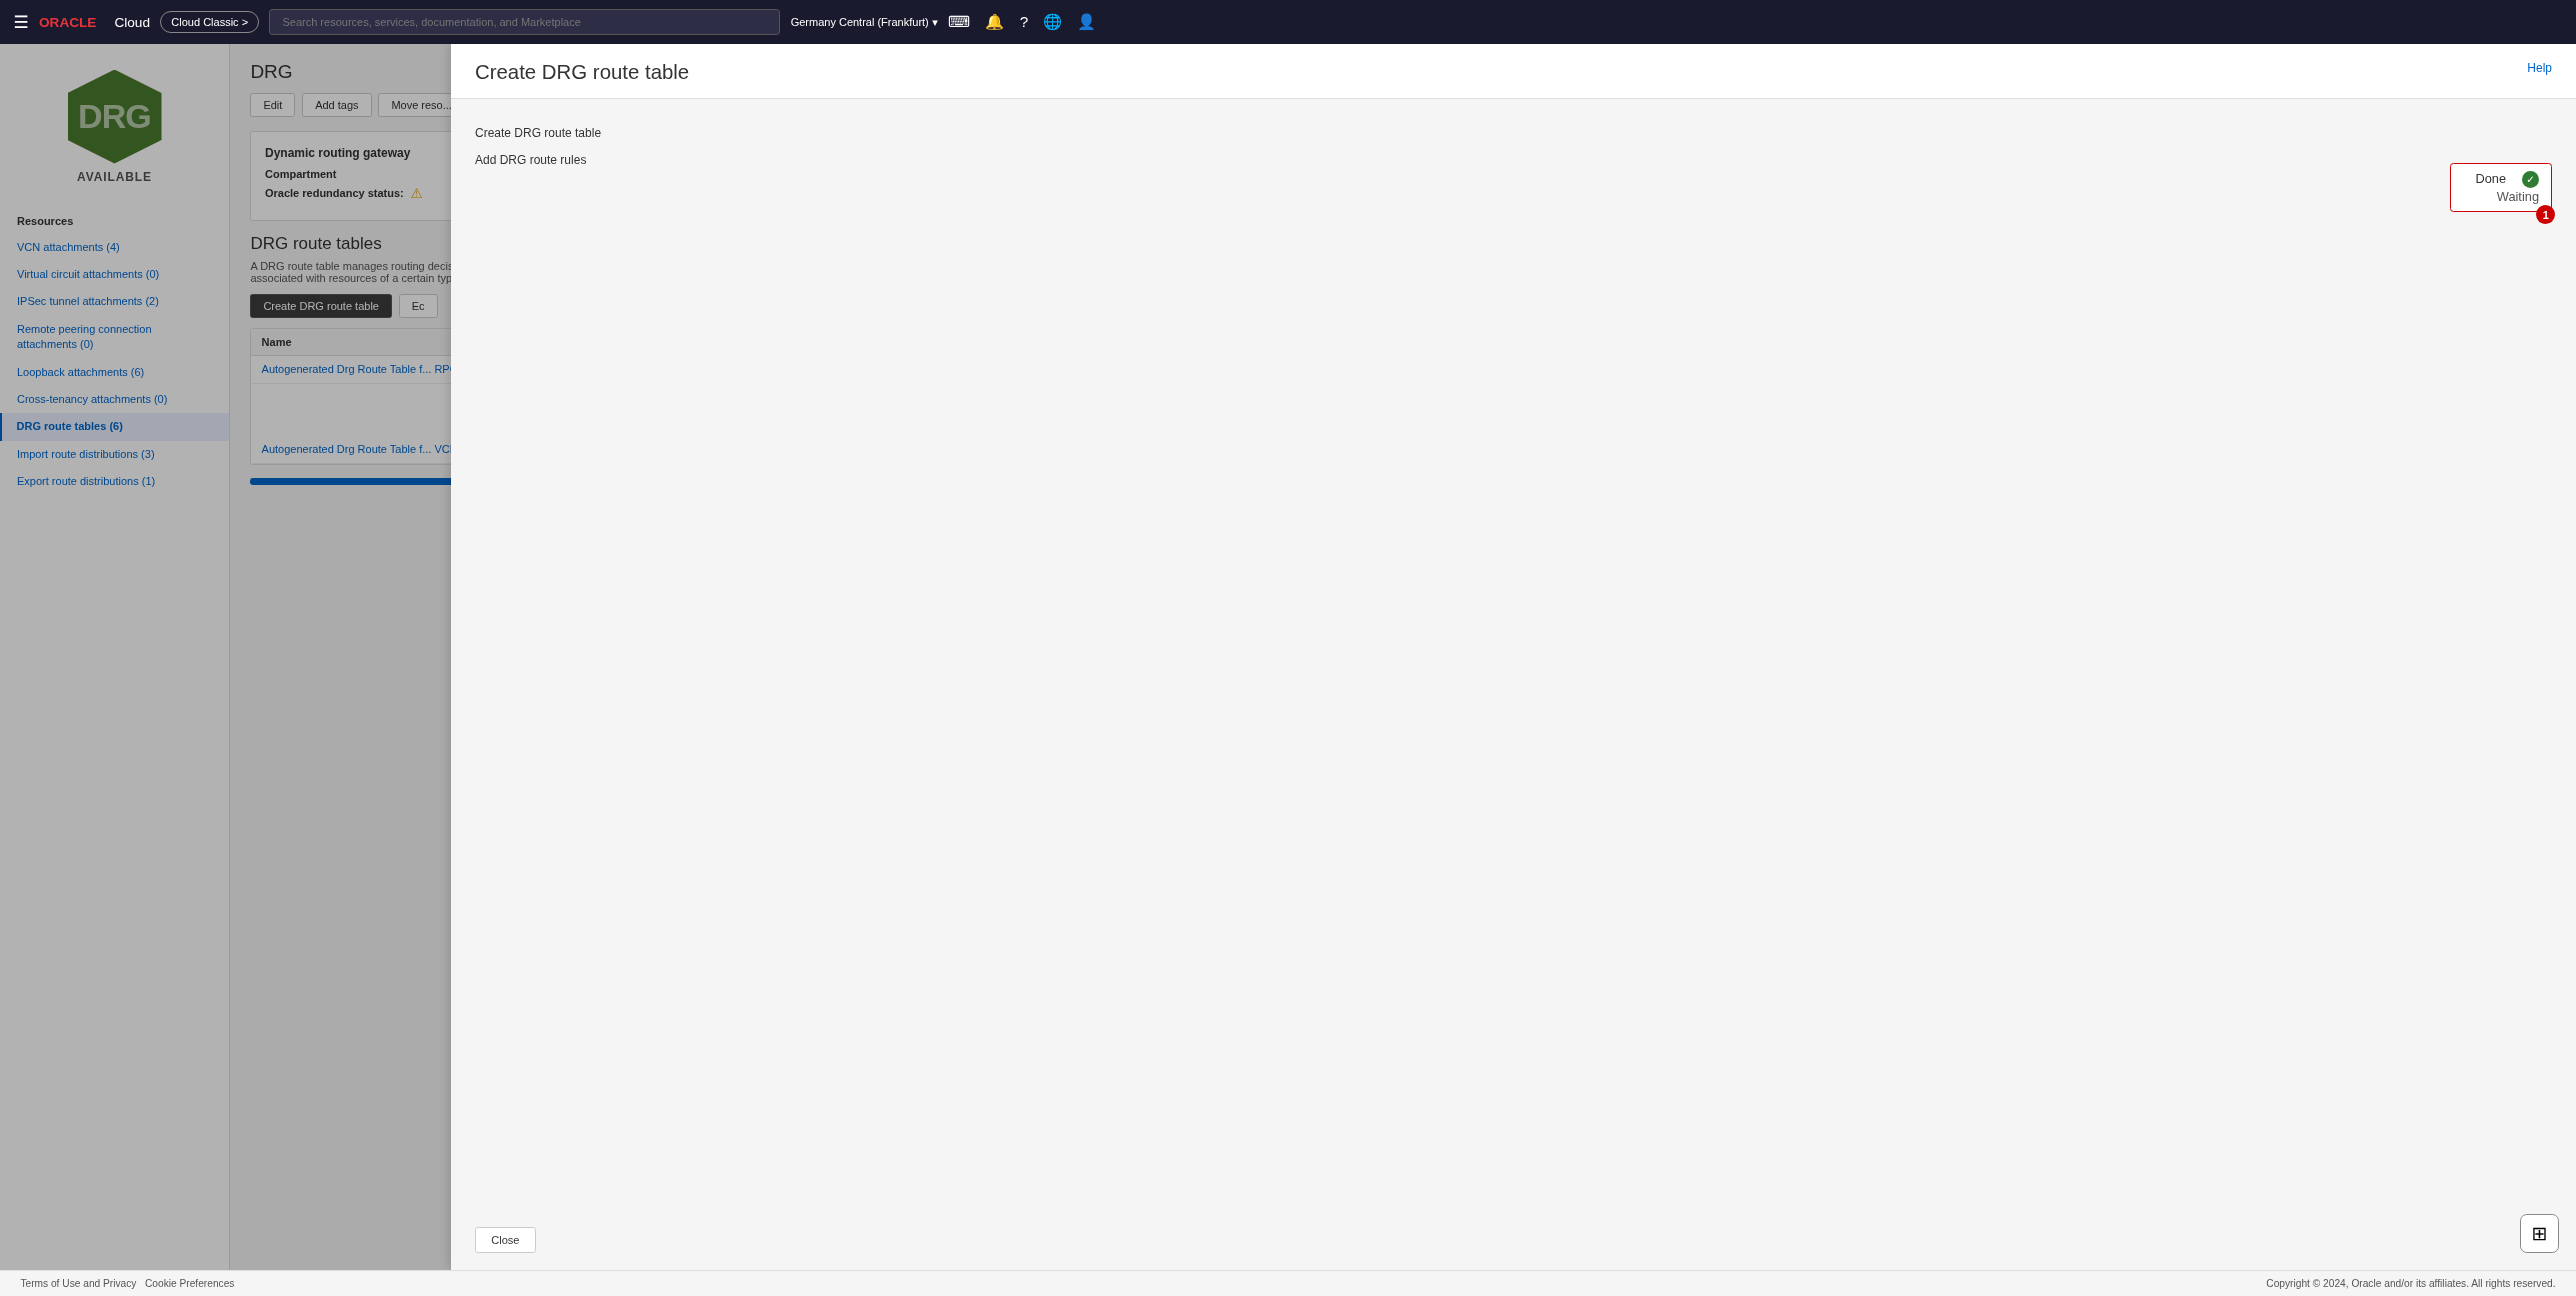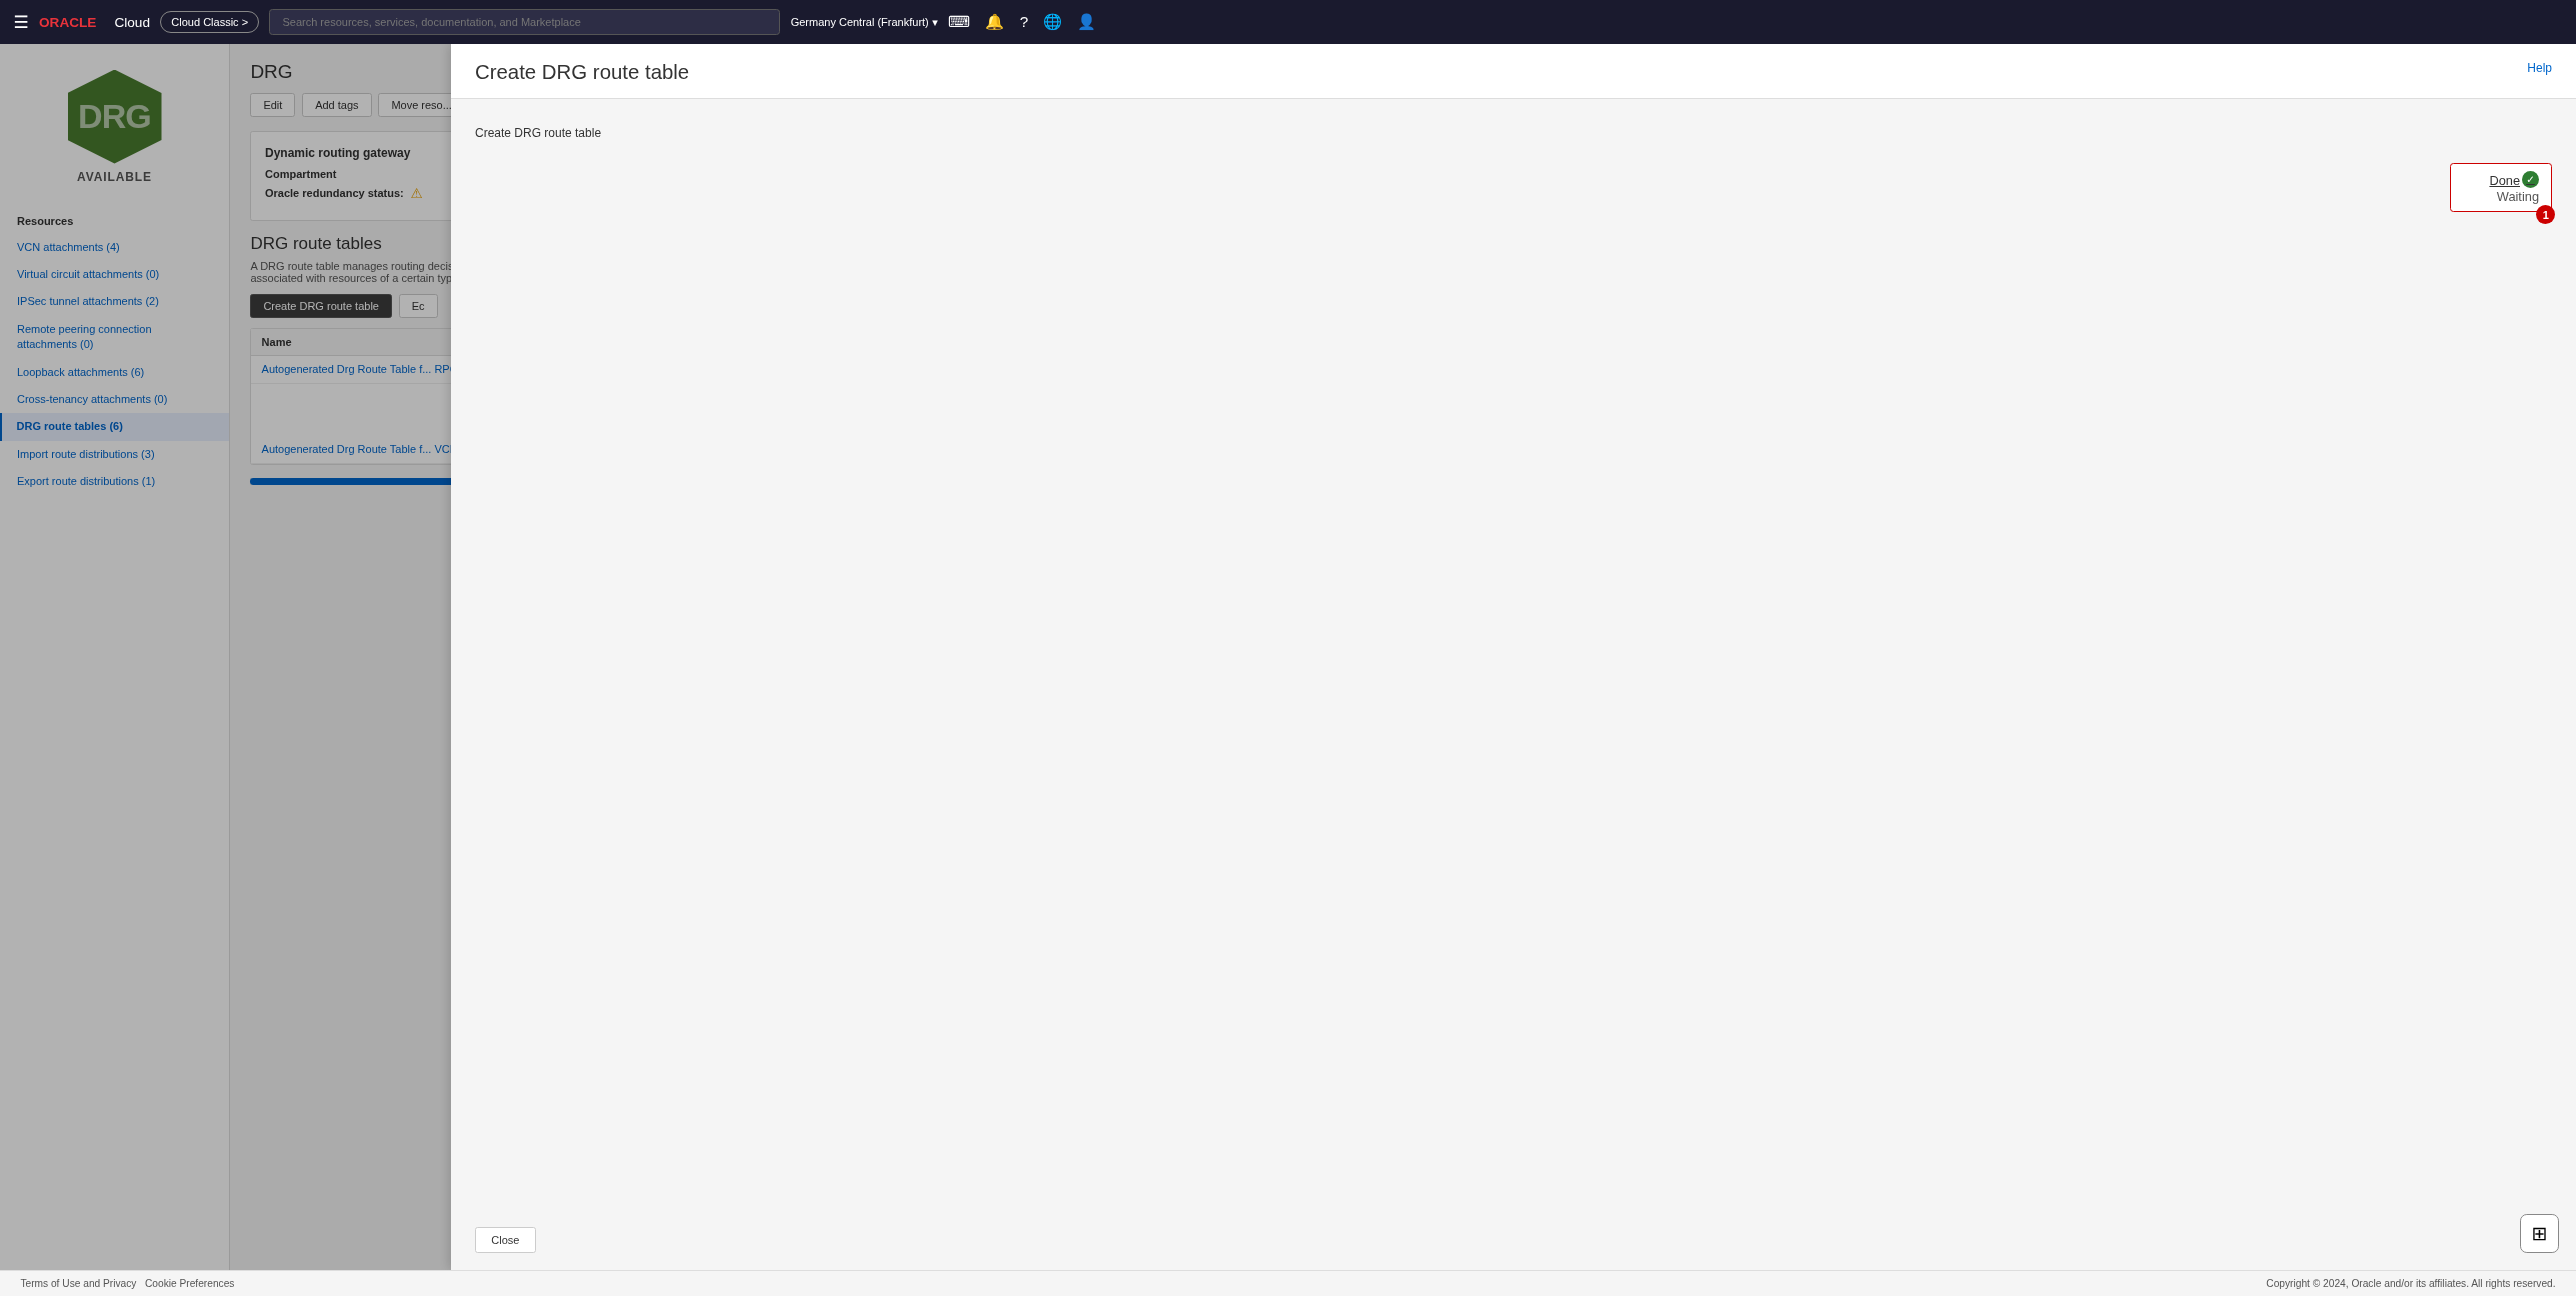--- a/index.html
+++ b/index.html
@@ -223,22 +223,22 @@
     }
     .status-box {
       border: 1.7px solid #cc0000;
       border-radius: 3.4px;
       padding: 6.8px 12px;
       background: white;
       text-align: right;
       min-width: 102px;
     }
     .status-done {
-      display: flex; align-items: flex-end; justify-content: flex-end; gap: 2px;
-      font-size: 12.8px; font-weight: 500; color: #333; text-decoration: underline;
+      display: flex; align-items: flex-start; justify-content: flex-end; gap: 16px;
+      font-size: 12.8px; font-weight: 500; color: #333;
     }
     .status-done-check {
       width: 17px; height: 17px;
       background: #2e7d32;
       border-radius: 50%;
       display: flex; align-items: center; justify-content: center;
       color: white; font-size: 10.2px;
     }
     .status-waiting {
       font-size: 12.8px; color: #555; text-align: right; margin-top: 1.7px;
@@ -379,20 +379,23 @@
     <div class="modal-header">
       <h2 class="modal-title">Create DRG route table</h2>
       <a class="modal-help">Help</a>
     </div>
 
     <div class="modal-body">
       <div class="workflow-steps">
         <div class="workflow-step">
           <span>Create DRG route table</span>
         </div>
+        <div class="workflow-step">
+          <span>Add DRG route rules</span>
+        </div>
       </div>
     </div>
 
     <div class="status-box-container">
       <div class="status-box">
         <div class="status-done">
           <span>Done</span>
           <div class="status-done-check">✓</div>
         </div>
         <div class="status-waiting">Waiting</div>

